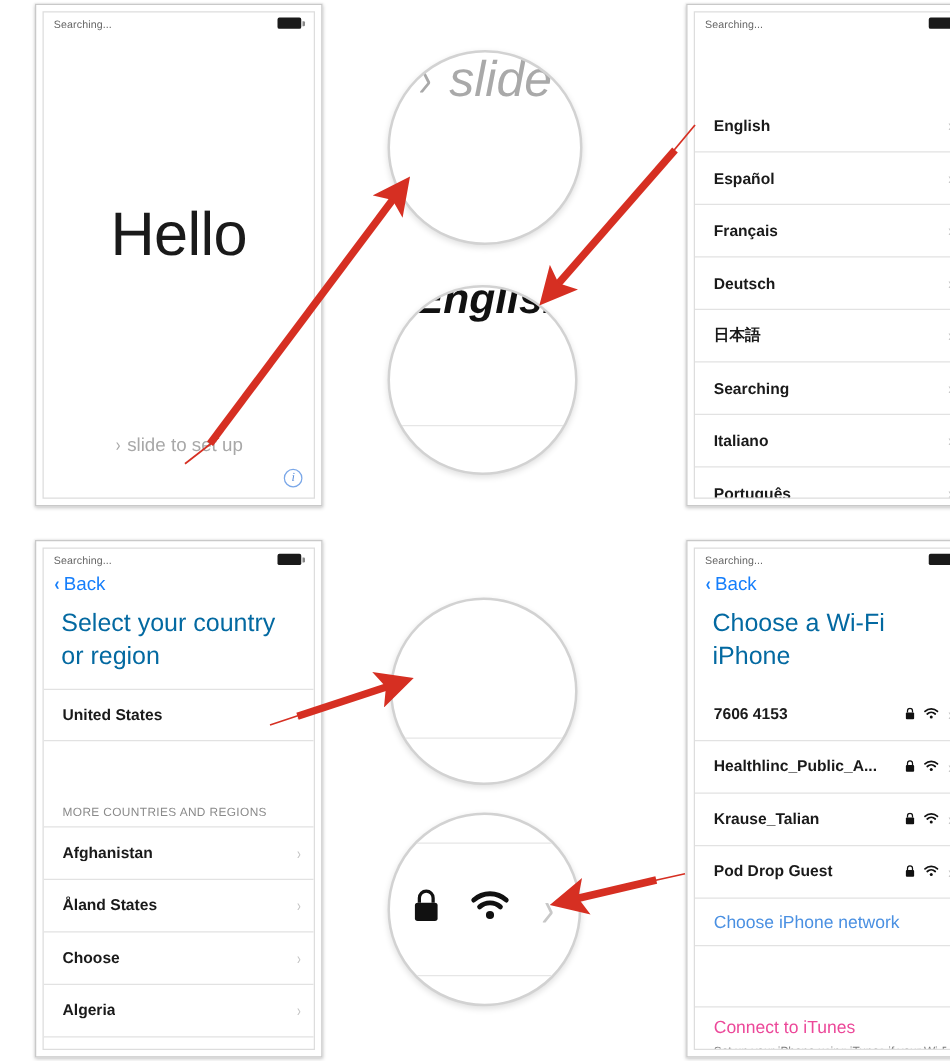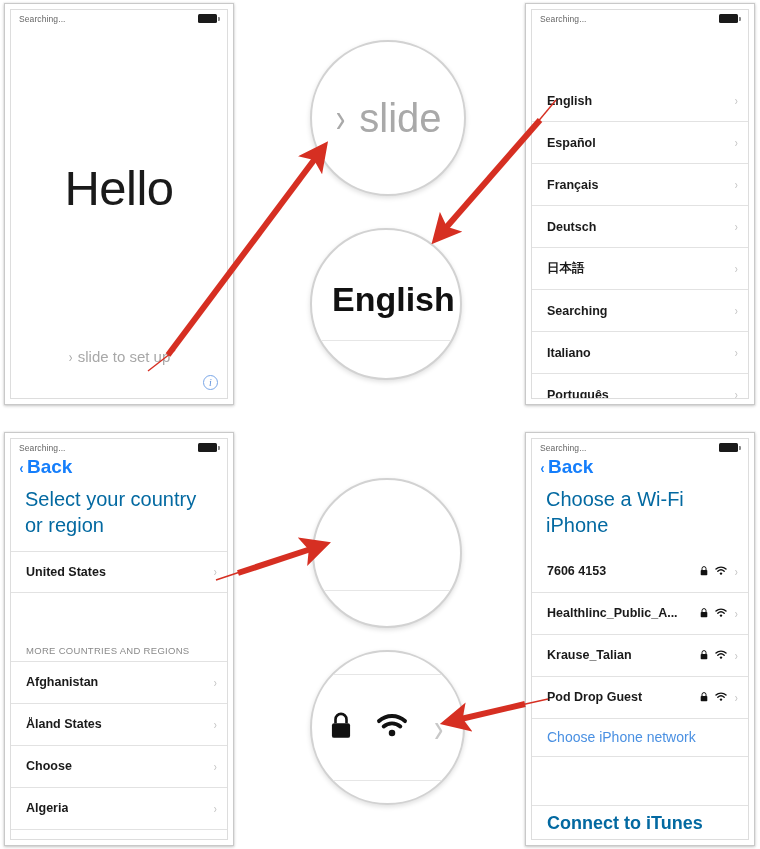--- a/index.html
+++ b/index.html
@@ -16,20 +16,21 @@
   }
 
   
   .phone {
     position: absolute;
     background: #ffffff;
     border: 1px solid #c9c9c9;
     box-shadow: 0 1px 3px rgba(0,0,0,0.22), 0 0 0 1px rgba(0,0,0,0.02);
     box-sizing: border-box;
     overflow: hidden;
+    margin-left: 24px;
   }
   .phone-inner {
     position: absolute;
     left: 5px; top: 5px; right: 5px; bottom: 5px;
     border: 1px solid #dddddd;
     background: #ffffff;
     box-sizing: border-box;
     overflow: hidden;
   }
 
@@ -75,22 +76,21 @@
   .back-chevron {
     color: #157efb;
     font-size: 15px;
     line-height: 1;
     margin-right: 3px;
     font-weight: 600;
     transform: scaleX(0.8);
   }
   .back-label {
     color: #157efb;
-    font-size: 19px;
-    font-weight: bold;
+    font-size: 15px;
   }
 
   
   .hello-wrap {
     position: absolute;
     left: 0; right: 0;
     top: 150px;
     text-align: center;
   }
   .hello {
@@ -197,45 +197,44 @@
   }
   .blue-row .row-label {
     color: #4a90e2;
     font-weight: normal;
     font-size: 14px;
   }
   .itunes-row {
     padding: 0 15px;
   }
   .itunes-link {
-    color: #0369a1;
-    font-size: 18px;
+    color: #ec4899;
+    font-size: 14px;
     padding-top: 7px;
-    font-weight: bold;
   }
   .itunes-sub {
     color: #7d7d7d;
     font-size: 9.5px;
     padding-top: 7px;
     white-space: nowrap;
     overflow: hidden;
   }
   .hr-light { border-top: 1px solid #e2e2e2; }
 
   
   .magnifier {
     position: absolute;
     border-radius: 50%;
     background: #ffffff;
     border: 2px solid #d2d2d2;
     box-shadow: 0 2px 5px rgba(0,0,0,0.13);
     box-sizing: border-box;
     overflow: hidden;
     display: flex;
-    align-items: center;
+    font-style: italic;
   }
   .mag-divider {
     position: absolute;
     left: 0; right: 0;
     height: 1px;
     background: #e6e6e6;
   }
   .mag-text {
     position: relative;
     white-space: nowrap;

